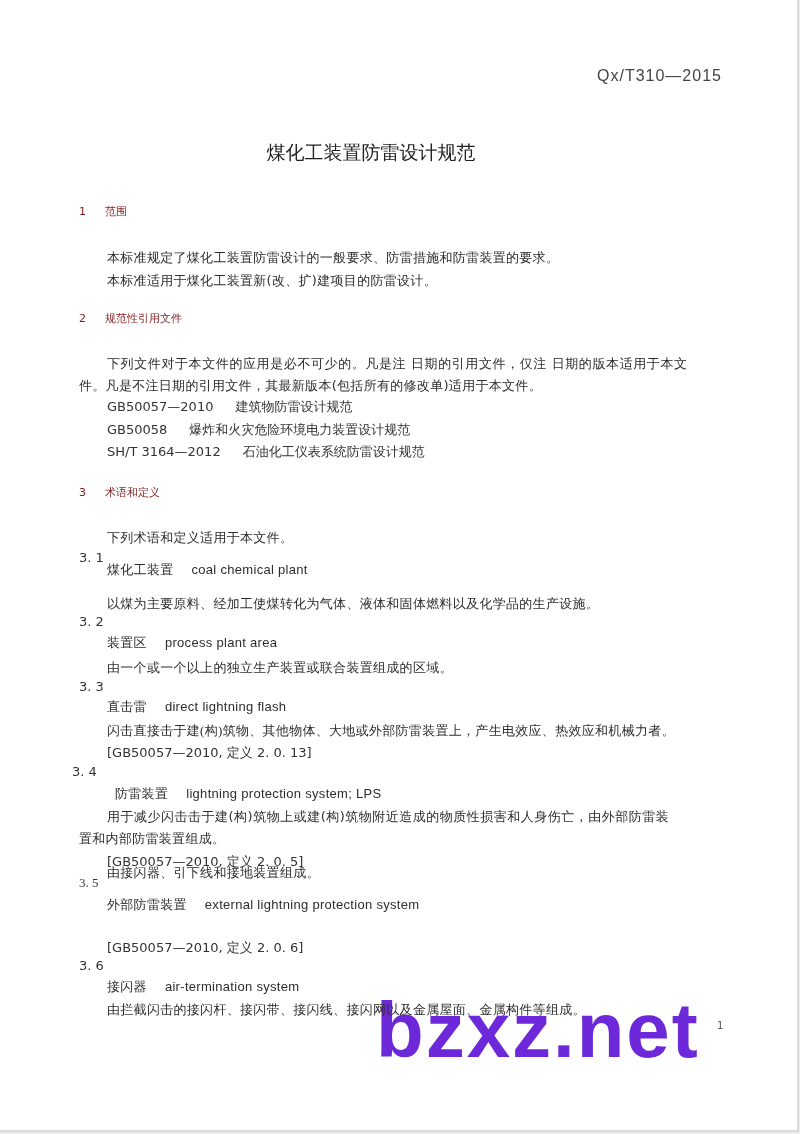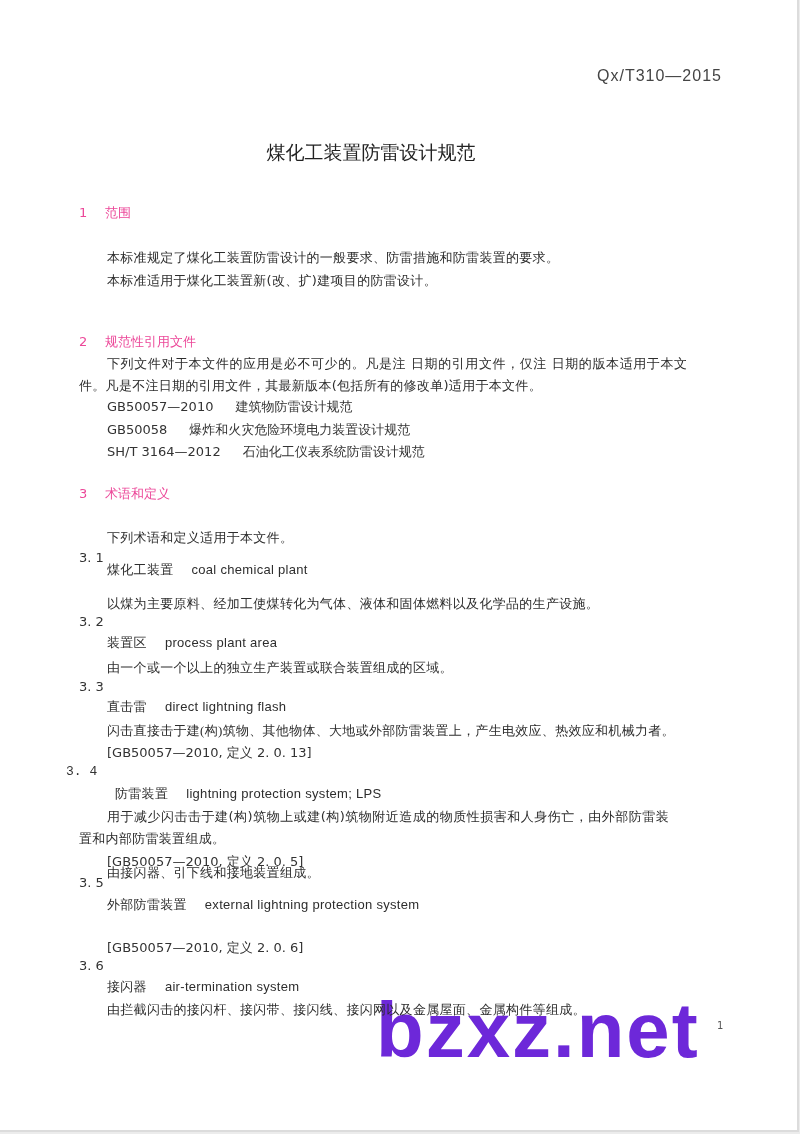--- a/index.html
+++ b/index.html
@@ -3,21 +3,21 @@
 <meta charset="utf-8">
 <style>
   html, body { margin:0; padding:0; background:#ececec; }
   body { width:800px; height:1134px; position:relative; overflow:hidden;
          font-family:"DejaVu Sans","Liberation Sans",sans-serif; color:#2a2a2a; }
   .page { position:absolute; left:0; top:0; width:797px; height:1130px; background:#fff;
           border-right:2px solid #dcdcdc; border-bottom:2px solid #dcdcdc; }
   .abs { position:absolute; white-space:nowrap; }
   .std-no { font-family:"Liberation Sans",sans-serif; font-size:16px; color:#444; letter-spacing:1px; }
   .title { font-size:19px; color:#222; left:0; width:742px; text-align:center; }
-  .h { font-size:13px; color:#ec4899; }
+  .h { font-size:11px; color:#7f1d1d; }
   .h .num { display:inline-block; width:26px; }
   .p { font-size:13px; color:#2d2d2d; letter-spacing:0.3px; }
   .clause { font-size:13px; color:#333; }
   .term-en { font-family:"Liberation Sans",sans-serif; margin-left:18px; }
   .ref { font-size:13px; color:#333; }
   .gap { display:inline-block; width:22px; }
   .pageno { font-size:10px; color:#555; }
   .watermark { font-family:"Liberation Sans",sans-serif; font-weight:bold; font-size:78px;
                color:#6d28d9; letter-spacing:2px; z-index:0; }
   .content { position:relative; z-index:1; }
@@ -33,21 +33,21 @@
     <div class="abs std-no" style="left:597px; top:67px;">Qx/T310—2015</div>
 
     <div class="abs title" style="top:140px;">煤化工装置防雷设计规范</div>
 
     <div class="abs h" style="left:79px; top:204px;">
       <span class="num">1</span><span>范围</span>
     </div>
     <div class="abs p" style="left:107px; top:249px;">本标准规定了煤化工装置防雷设计的一般要求、防雷措施和防雷装置的要求。</div>
     <div class="abs p" style="left:107px; top:272px;">本标准适用于煤化工装置新(改、扩)建项目的防雷设计。</div>
 
-    <div class="abs h" style="left:79px; top:311px;margin-top:22px;">
+    <div class="abs h" style="left:79px; top:311px;">
       <span class="num">2</span><span>规范性引用文件</span>
     </div>
     <div class="abs p" style="left:107px; top:355px; letter-spacing:0.6px;">下列文件对于本文件的应用是必不可少的。凡是注 日期的引用文件，仅注 日期的版本适用于本文</div>
     <div class="abs p" style="left:79px; top:377px;">件。凡是不注日期的引用文件，其最新版本(包括所有的修改单)适用于本文件。</div>
 
     <div class="abs ref" style="left:107px; top:398px;">
       <span>GB50057—2010</span><span class="gap"></span><span>建筑物防雷设计规范</span>
     </div>
     <div class="abs ref" style="left:107px; top:421px;">
       <span>GB50058</span><span class="gap"></span><span>爆炸和火灾危险环境电力装置设计规范</span>
@@ -73,29 +73,29 @@
     </div>
     <div class="abs p" style="left:107px; top:659px;">由一个或一个以上的独立生产装置或联合装置组成的区域。</div>
 
     <div class="abs clause" style="left:79px; top:679px;">3. 3</div>
     <div class="abs p" style="left:107px; top:698px;">
       <span>直击雷</span><span class="term-en">direct lightning flash</span>
     </div>
     <div class="abs p" style="left:107px; top:722px;font-family:Liberation Serif, serif;">闪击直接击于建(构)筑物、其他物体、大地或外部防雷装置上，产生电效应、热效应和机械力者。</div>
     <div class="abs ref" style="left:107px; top:744px;">[GB50057—2010, 定义 2. 0. 13]</div>
 
-    <div class="abs clause" style="left:66px; top:764px;font-family:Liberation Mono, monospace;">3. 4</div>
+    <div class="abs clause" style="left:72px; top:764px;">3. 4</div>
     <div class="abs p" style="left:107px; top:785px;margin-left:8px;">
       <span>防雷装置</span><span class="term-en">lightning protection system; LPS</span>
     </div>
     <div class="abs p" style="left:107px; top:808px; letter-spacing:0.5px;">用于减少闪击击于建(构)筑物上或建(构)筑物附近造成的物质性损害和人身伤亡，由外部防雷装</div>
     <div class="abs p" style="left:79px; top:830px;">置和内部防雷装置组成。</div>
     <div class="abs ref" style="left:107px; top:853px;">[GB50057—2010, 定义 2. 0. 5]</div>
 
-    <div class="abs clause" style="left:79px; top:875px;">3. 5</div>
+    <div class="abs clause" style="left:79px; top:875px;font-family:Liberation Serif, serif;">3. 5</div>
     <div class="abs p" style="left:107px; top:896px;">
       <span>外部防雷装置</span><span class="term-en">external lightning protection system</span>
     </div>
     <div class="abs p" style="left:107px; top:864px;">由接闪器、引下线和接地装置组成。</div>
     <div class="abs ref" style="left:107px; top:939px;">[GB50057—2010, 定义 2. 0. 6]</div>
 
     <div class="abs clause" style="left:79px; top:958px;">3. 6</div>
     <div class="abs p" style="left:107px; top:978px;">
       <span>接闪器</span><span class="term-en">air-termination system</span>
     </div>

